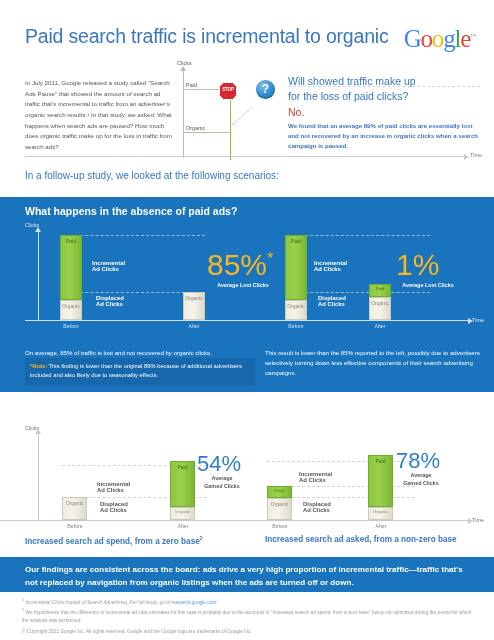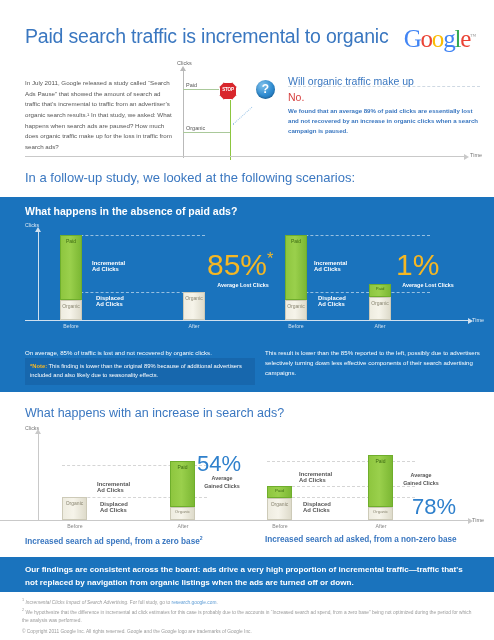--- a/index.html
+++ b/index.html
@@ -63,21 +63,21 @@
   .qa .no{font-size:10.5px;color:#d6403f;font-weight:400;margin-top:2px;}
   .qa .ans{font-size:6.1px;color:#3a77c0;font-weight:bold;line-height:1.62;margin-top:3px;}
   .dashline{position:absolute;left:288px;top:86px;width:192px;border-top:1px dashed #cfd9e3;}
 
   .timeaxis-hero{position:absolute;left:25px;top:156px;width:440px;height:1px;background:#c9c9c9;}
   .timeaxis-hero:after{content:"";position:absolute;right:-4px;top:-2.5px;width:0;height:0;
     border-top:3px solid transparent;border-bottom:3px solid transparent;border-left:5px solid #c9c9c9;}
   .time-lbl{position:absolute;font-size:5.5px;color:#777;}
 
   
-  .sec-head{position:absolute;left:25px;font-size:13px;color:#3a77c0;font-weight:400;}
+  .sec-head{position:absolute;left:25px;font-size:10px;color:#3a77c0;font-weight:400;}
 
   
   .blue{position:absolute;left:0;top:197px;width:494px;height:195px;background:#1a73bd;}
   .blue-title{position:absolute;left:25px;top:205px;font-size:10.5px;color:#fff;font-weight:bold;}
 
   .chart{position:absolute;}
   .axis-v{position:absolute;width:1px;background:#cfe0ef;}
   .axis-v .arw{position:absolute;left:-3px;top:-5px;width:0;height:0;
     border-left:3px solid transparent;border-right:3px solid transparent;border-bottom:5px solid #cfe0ef;}
   .axis-h{position:absolute;height:1px;background:#cfe0ef;}
@@ -145,21 +145,22 @@
     <div class="drop"></div>
     <div class="lbl paid">Paid</div>
     <div class="lbl org">Organic</div>
     <div class="stop">STOP</div>
     <div class="qline"></div>
     <div class="qbubble">?</div>
   </div>
 
   <div class="dashline"></div>
   <div class="qa">
-    <div class="q">Will organic traffic make up</div>
+    <div class="q">Will showed traffic make up</div>
+    <div class="q">for the loss of paid clicks?</div>
     <div class="no">No.</div>
     <div class="ans">We found that an average 89% of paid clicks are essentially lost and not recovered by an increase in organic clicks when a search campaign is paused.</div>
   </div>
   <div class="timeaxis-hero"></div>
   <div class="time-lbl" style="left:470px;top:152px;color:#777;">Time</div>
 
   <div class="sec-head" style="top:170px;">In a follow-up study, we looked at the following scenarios:</div>
 
   <div class="blue"></div>
   <div class="blue-title">What happens in the absence of paid ads?</div>
@@ -219,21 +220,20 @@
   </div>
 
   <div class="cap-b" style="left:25px;top:348px;width:235px;">On average, 85% of traffic is lost and not recovered by organic clicks.</div>
 
   <div class="cap-b" style="left:265px;top:348px;width:218px;">This result is lower than the 85% reported to the left, possibly due to advertisers selectively turning down less effective components of their search advertising campaigns.</div>
 
   <div class="notebox">
     <div class="n"><span class="star">*Note:</span><span> This finding is lower than the original 89% because of additional advertisers included and also likely due to seasonality effects.</span></div>
   </div>
 
-  <div class="w2-title">What happens with an increase in search ads?</div>
 
   <div class="clicks-lbl" style="left:25px;top:425px;color:#777;">Clicks</div>
   <div class="axis-v" style="left:38px;top:434px;height:86px;background:#c9c9c9;">
       <span class="arw" style="border-bottom-color:#c9c9c9;"></span>
     </div>
   <div class="axis-h" style="left:0px;top:520px;width:468px;background:#c9c9c9;">
       <span class="arw" style="border-left-color:#c9c9c9;"></span>
     </div>
   <div class="time-lbl" style="left:472px;top:517px;color:#777;">Time</div>
 
@@ -270,21 +270,21 @@
       <div class="seg org" style="top:12px;height:22px;">Organic</div>
     </div>
     <div class="bar" style="left:368px;top:455px;width:25px;height:65px;">
       <div class="seg paid" style="top:0;height:52px;">Paid</div>
       <div class="seg org" style="top:52px;height:13px;font-size:4.4px;padding-top:0.6px;">Organic</div>
     </div>
 
     <div class="seg-lbl" style="left:299px;top:471px;color:#555;">Incremental Ad Clicks</div>
     <div class="seg-lbl" style="left:303px;top:501px;color:#555;">Displaced Ad Clicks</div>
 
-    <div class="bigpct" style="left:412px;top:450px;font-size:22px;color:#2f80cc;margin-top:46px;">78%</div>
+    <div class="bigpct" style="left:396px;top:450px;font-size:22px;color:#2f80cc;">78%</div>
     <div class="sub-lbl" style="left:396px;top:472px;width:50px;color:#555;">Average</div>
     <div class="sub-lbl" style="left:396px;top:480px;width:50px;color:#555;">Gained Clicks</div>
 
     <div class="tick-lbl" style="left:260px;top:523px;color:#888;">Before</div>
     <div class="tick-lbl" style="left:361px;top:523px;color:#888;">After</div>
   </div>
 
   <div class="cap-w" style="left:25px;top:535px;"><span>Increased search ad spend, from a zero base</span><sup>2</sup></div>
   <div class="cap-w" style="left:265px;top:535px;">Increased search ad asked, from a non-zero base</div>
 

